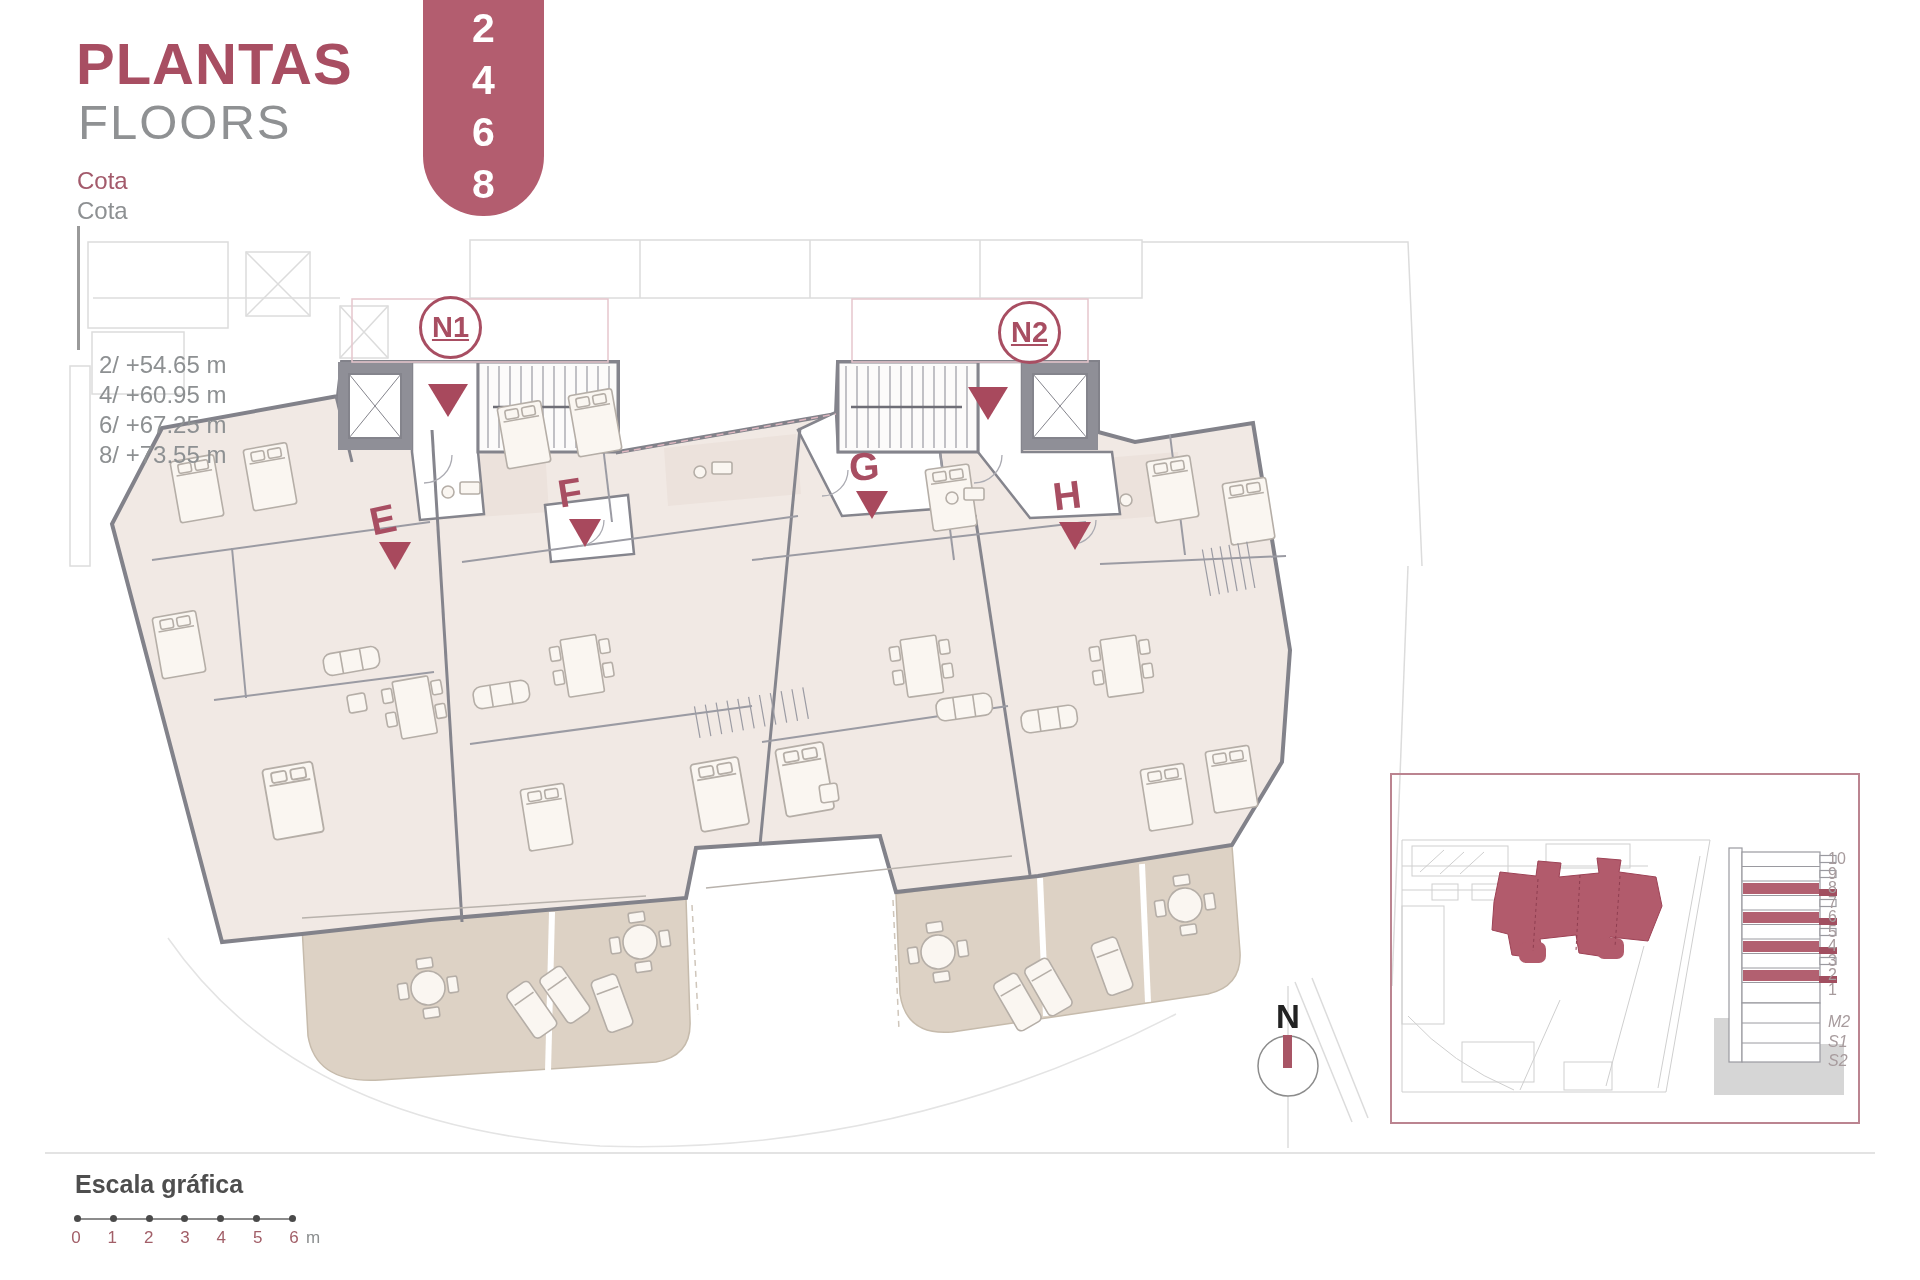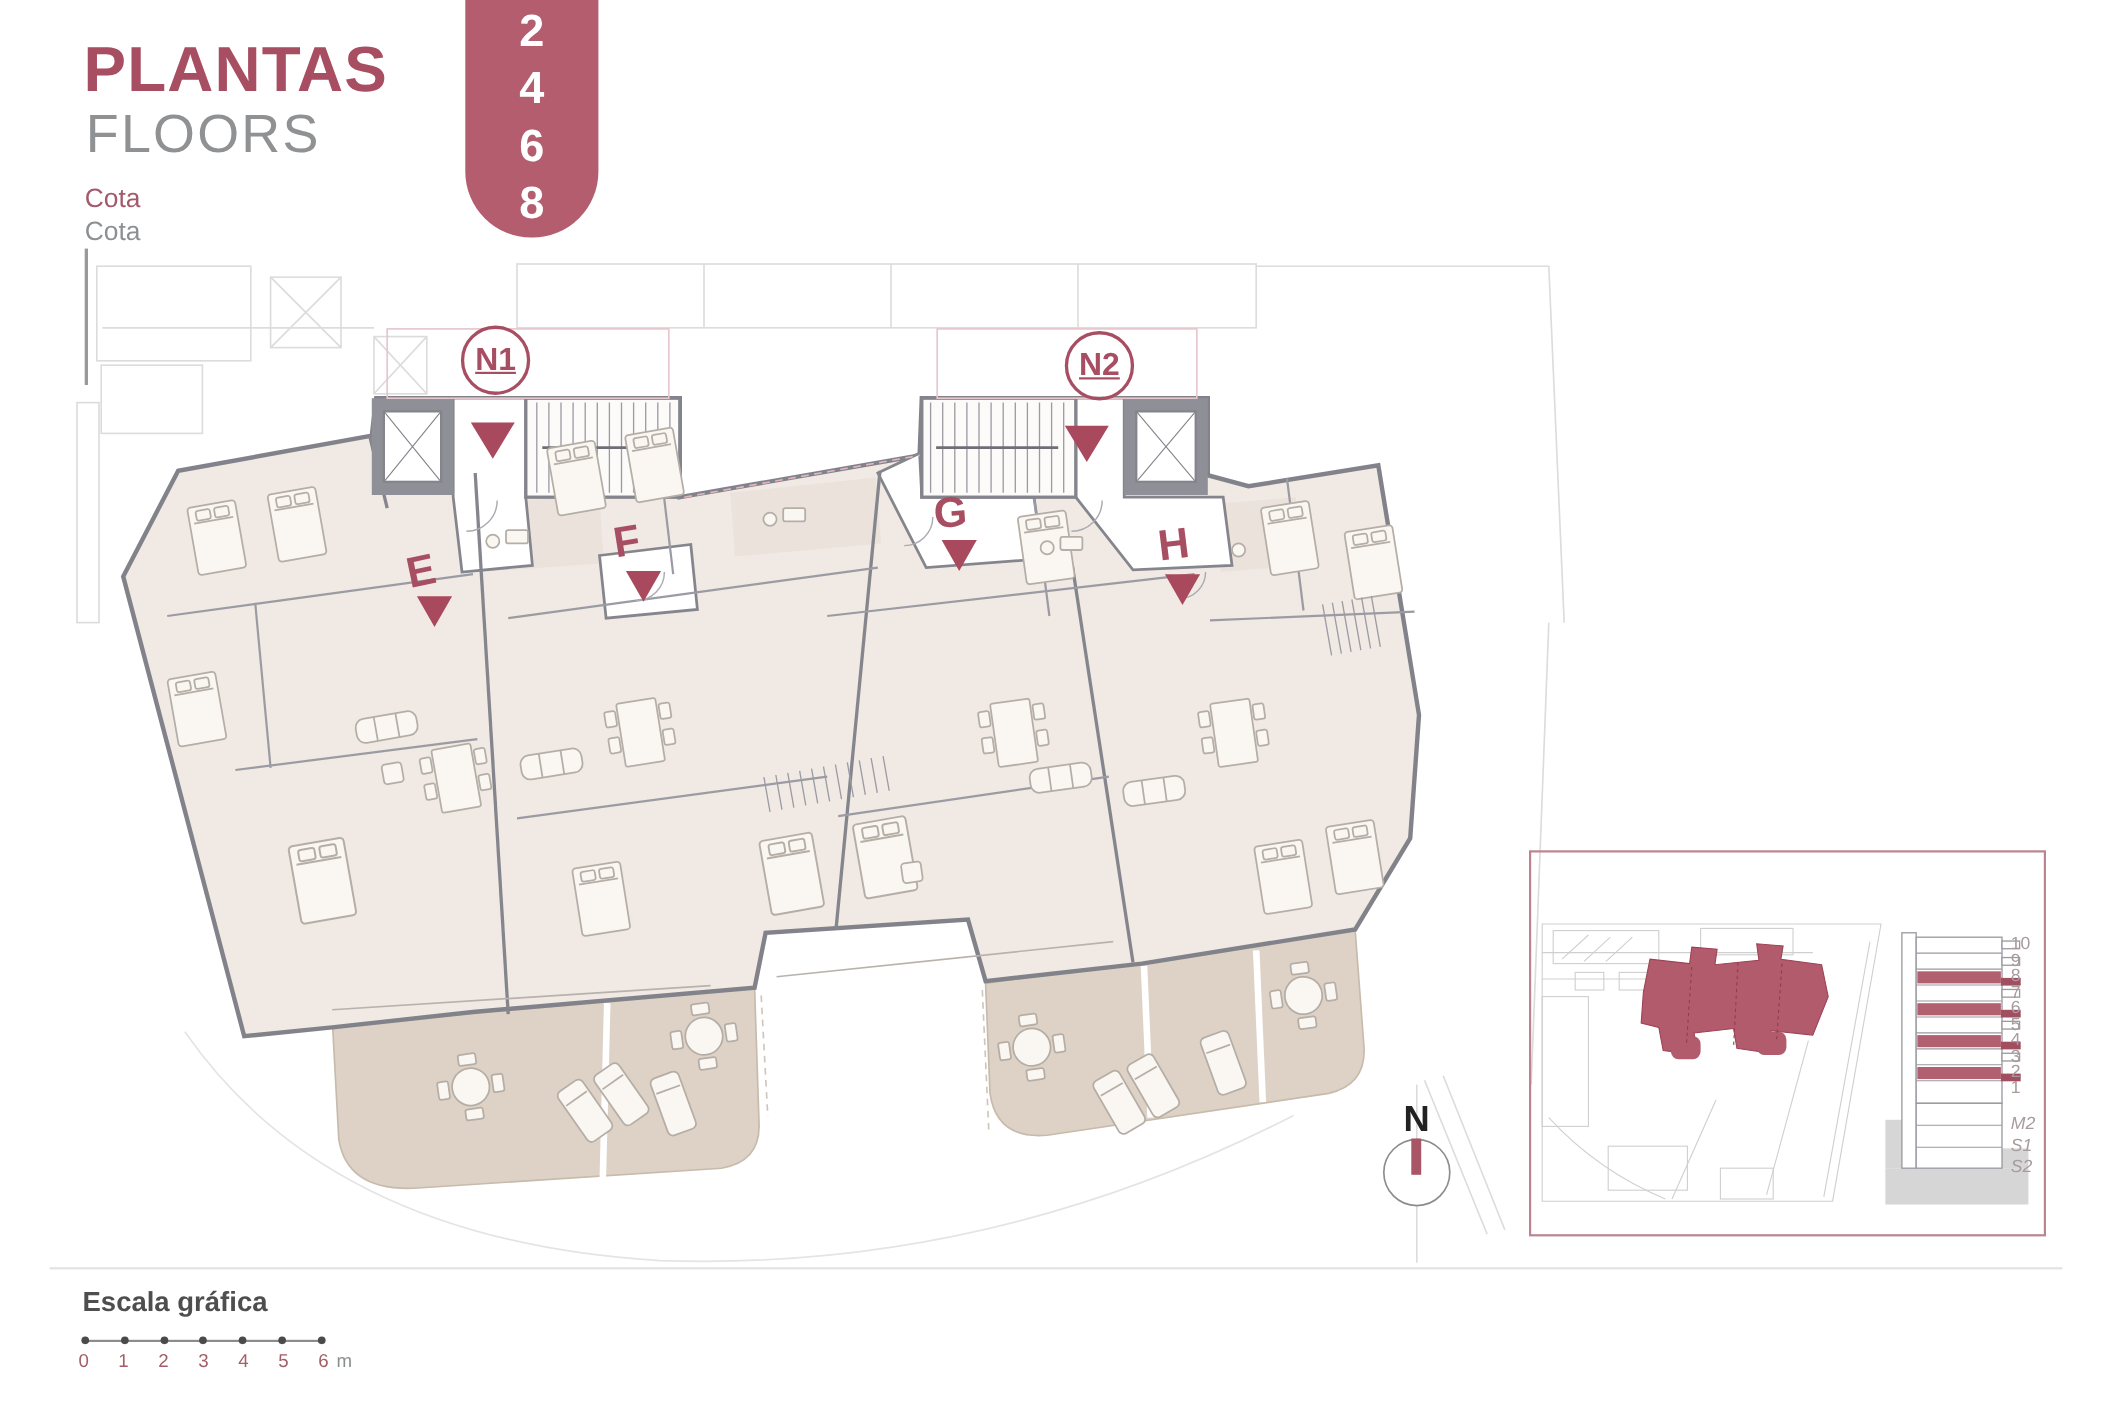--- a/index.html
+++ b/index.html
@@ -310,24 +310,30 @@
     <div class="num">6</div>
     <div class="num">8</div>
   </div>
 
 <div class="overlay levels">
   <div class="lab">
     <div class="es">Cota</div>
     <div class="en">Cota</div>
   </div>
   <div class="divider"></div>
+  <div class="vals">
+      <div>2/ +54.65 m</div>
+      <div>4/ +60.95 m</div>
+      <div>6/ +67.25 m</div>
+      <div>8/ +73.55 m</div>
+    </div>
 </div>
 
 <div class="overlay core-circle" style="left:419px;top:296px;">N1</div>
-<div class="overlay core-circle" style="left:968px;top:301px;">N2</div>
+<div class="overlay core-circle" style="left:998px;top:301px;">N2</div>
 <div class="overlay tri" style="left:428px;top:384px;"></div>
 <div class="overlay tri" style="left:968px;top:387px;"></div>
 
 <div class="overlay unit-letter" style="left:370px;top:498px;transform:rotate(-12deg);">E</div>
 <div class="overlay unit-letter" style="left:558px;top:471px;transform:rotate(-9deg);">F</div>
 <div class="overlay unit-letter" style="left:849px;top:445px;transform:rotate(-4deg);">G</div>
 <div class="overlay unit-letter" style="left:1053px;top:474px;transform:rotate(-7deg);">H</div>
 <div class="overlay tri sm" style="left:379px;top:542px;"></div>
 <div class="overlay tri sm" style="left:569px;top:519px;"></div>
 <div class="overlay tri sm" style="left:856px;top:491px;"></div>

